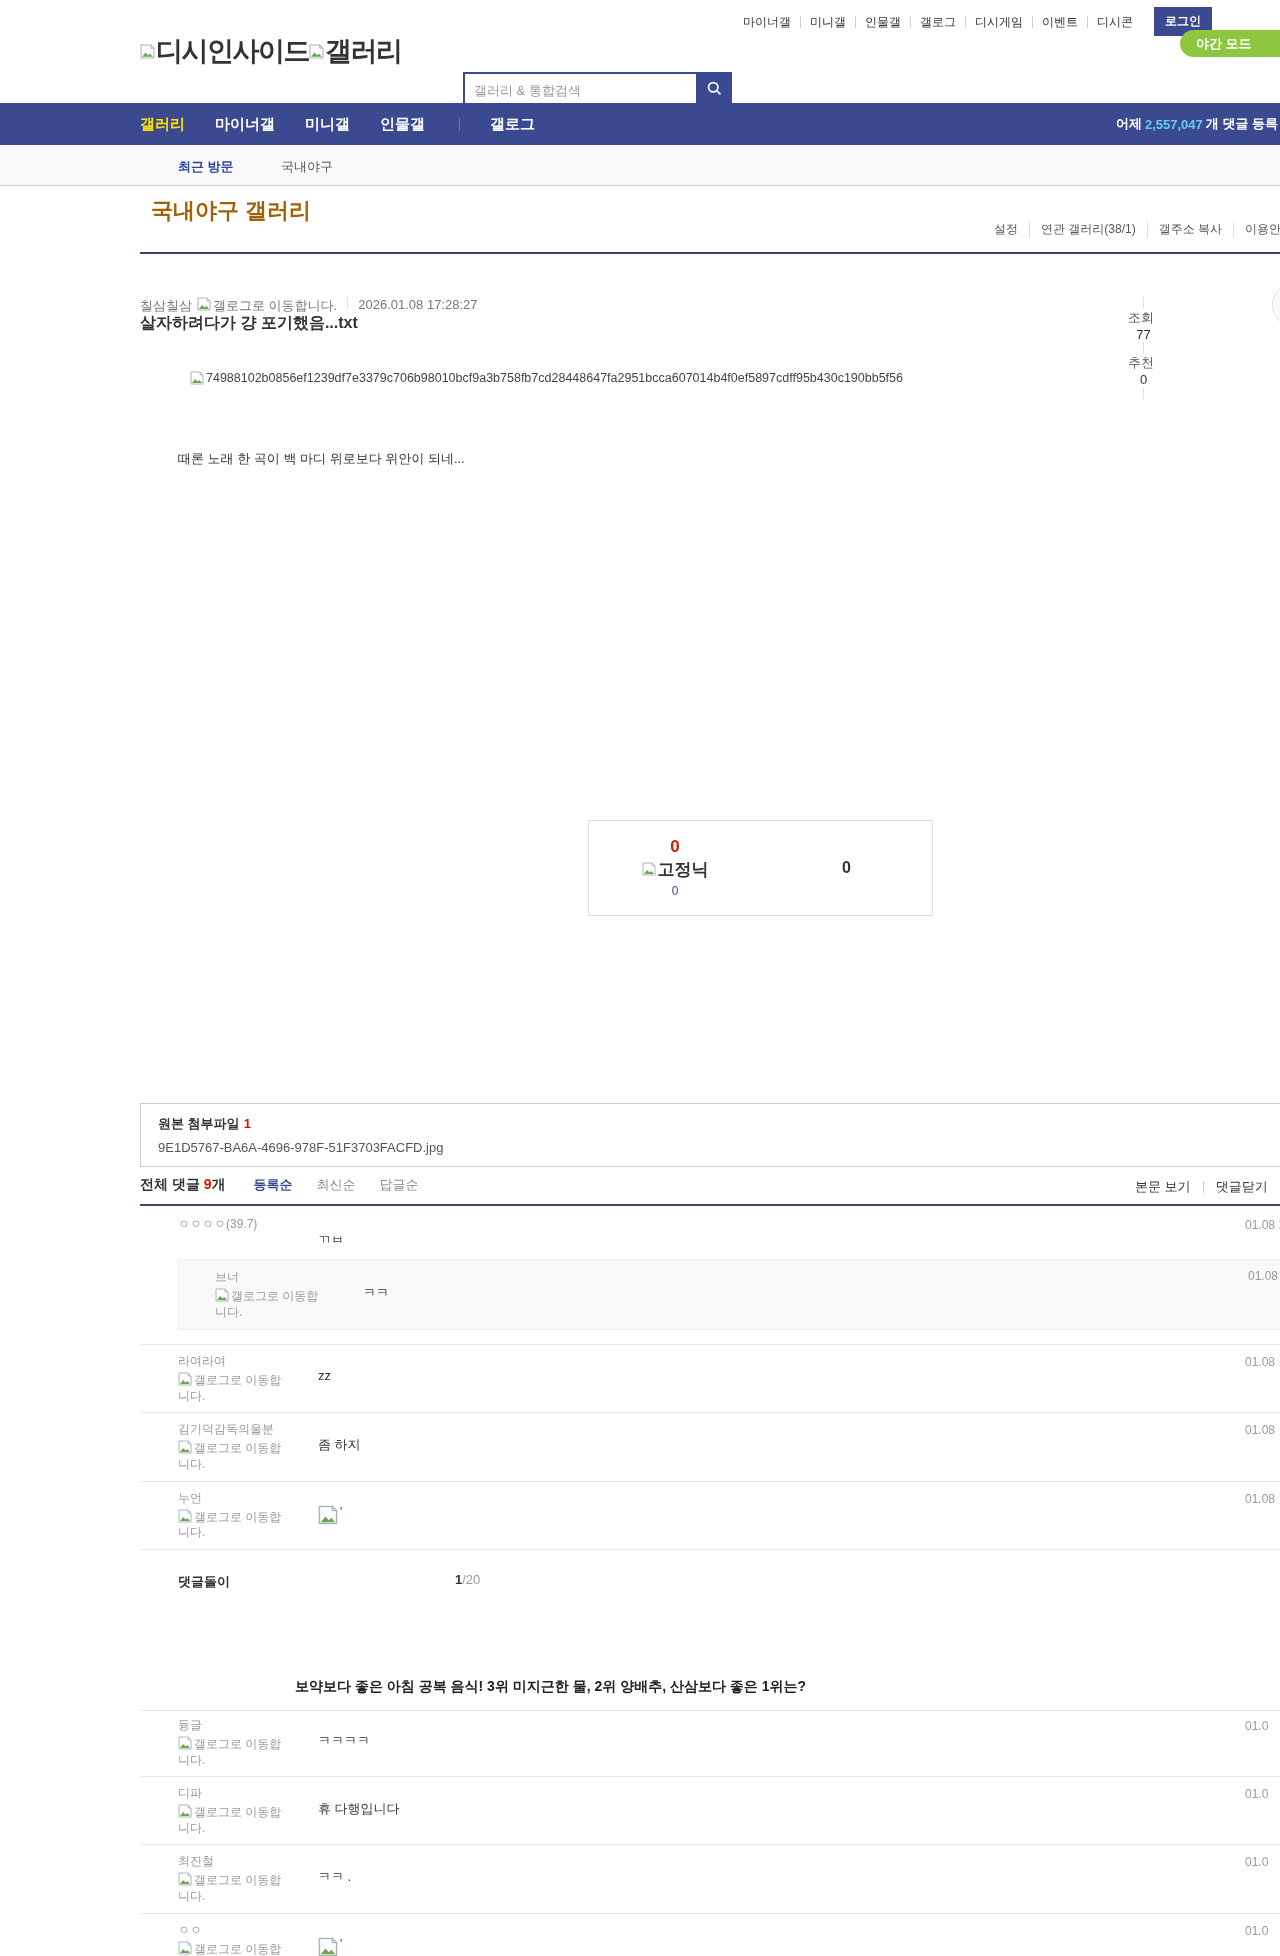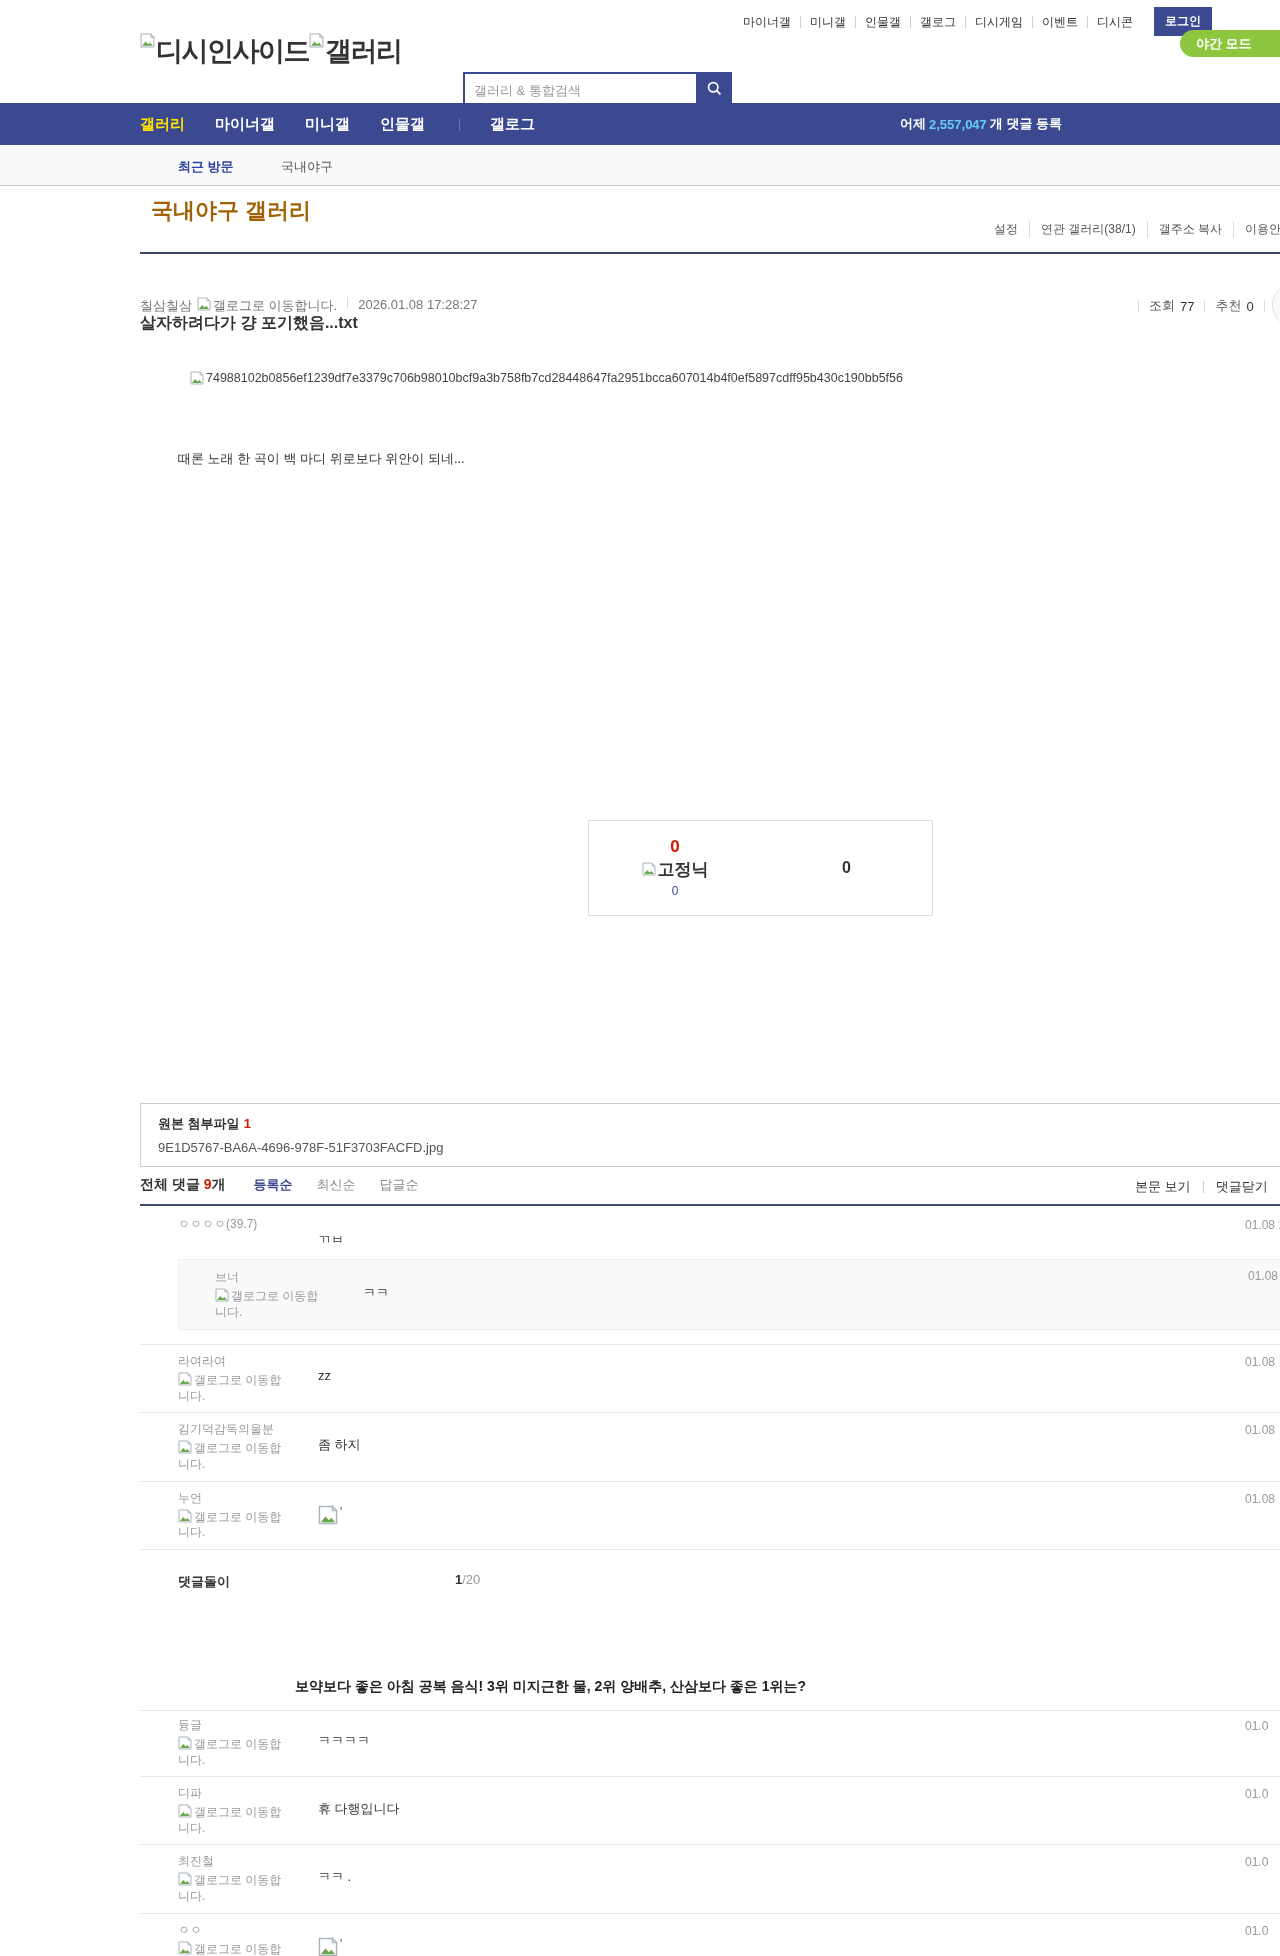--- a/index.html
+++ b/index.html
@@ -13,53 +13,53 @@
   .bimg.lg{width:20px;height:20px;vertical-align:-5px;}
 
   
   .topbar{position:absolute;top:7px;left:690px;width:522px;display:flex;justify-content:flex-end;align-items:center;}
   .tlink{font-size:12px;color:#333;padding:0 9px;line-height:12px;cursor:pointer;white-space:nowrap;}
   .tlink + .tlink{border-left:1px solid #d0d0d0;}
   .login-btn{background:#3b4991;color:#fff;font-size:12px;font-weight:bold;padding:6px 11px;margin-left:12px;cursor:pointer;}
   .night-pill{position:absolute;top:30px;left:1180px;width:120px;height:27px;background:#8dc63f;border-radius:14px;color:#fff;font-size:13px;font-weight:bold;display:flex;align-items:center;padding-left:16px;box-sizing:border-box;cursor:pointer;}
 
   
-  .logo{position:absolute;top:33px;left:140px;display:flex;align-items:flex-start;font-size:27px;font-weight:bold;color:#333;letter-spacing:-1.5px;cursor:pointer;}
+  .logo{position:absolute;top:33px;left:140px;display:flex;align-items:center;font-size:27px;font-weight:bold;color:#333;letter-spacing:-1.5px;cursor:pointer;}
   .logo .bimg{width:15px;height:15px;margin-right:1px;}
   .search-wrap{position:absolute;top:31px;left:463px;display:flex;margin-top:41px;}
   .search-input{width:233px;height:36px;border:2px solid #3b4991;border-right:none;font-size:13px;padding:0 9px;outline:none;color:#333;box-sizing:border-box;font-family:inherit;}
   .search-input::placeholder{color:#999;}
   .search-btn{width:36px;height:36px;background:#3b4991;display:flex;align-items:center;justify-content:center;cursor:pointer;}
 
   
   .navbar{position:absolute;top:103px;left:0;width:100%;height:42px;background:#3b4991;}
   .nav-items{position:absolute;left:140px;top:0;height:42px;display:flex;align-items:center;}
   .nav-item{color:#fff;font-size:15px;font-weight:bold;margin-right:30px;cursor:pointer;white-space:nowrap;}
   .nav-item.active{color:#ffe400;}
   .nav-divider{width:1px;height:13px;background:#6b74b3;margin:0 30px 0 4px;}
-  .nav-stat{position:absolute;left:900px;width:378px;top:0;height:42px;display:flex;align-items:center;color:#fff;font-size:13px;font-weight:bold;white-space:nowrap;}
+  .nav-stat{position:absolute;left:900px;width:378px;top:0;height:42px;display:flex;align-items:center;justify-content:flex-end;color:#fff;font-size:13px;font-weight:bold;white-space:nowrap;}
   .nav-stat .num{color:#63cdf2;margin:0 3px;}
 
   
   .subnav{position:absolute;top:145px;left:0;width:100%;height:41px;background:#f9f9f9;border-bottom:1px solid #ccc;box-sizing:border-box;}
   .subnav-recent{position:absolute;left:178px;top:13px;font-size:13px;font-weight:bold;color:#2d44a0;cursor:pointer;}
   .subnav-tab{position:absolute;left:281px;top:13px;font-size:13px;color:#555;cursor:pointer;}
 
   
   .gal-title{position:absolute;left:140px;top:196px;font-size:22px;font-weight:bold;color:#a16207;margin-left:11px;}
   .gal-links{position:absolute;left:983px;top:221px;display:flex;align-items:center;font-size:12px;color:#555;white-space:nowrap;}
   .gal-link{padding:0 11px;cursor:pointer;}
   .gal-link.sep{border-right:1px solid #ddd;}
   .title-rule{position:absolute;left:140px;top:252px;width:1320px;height:2px;background:#3a4468;}
 
   
   .post-title{position:absolute;left:140px;top:266px;font-size:16px;font-weight:bold;color:#333;margin-top:47px;}
   .post-meta{position:absolute;left:140px;top:297px;display:flex;align-items:flex-start;font-size:13px;color:#777;white-space:nowrap;}
   .meta-sep{width:1px;height:12px;background:#ddd;margin:0 10px;}
-  .post-stats{position:absolute;left:1128px;top:297px;display:flex;align-items:center;font-size:13px;color:#333;white-space:nowrap;}
+  .post-stats{position:absolute;left:1128px;top:297px;display:flex;align-items:center;font-size:13px;color:#333;white-space:nowrap;flex-direction:column;}
   .post-stats .lbl{color:#555;margin-right:5px;}
   .comment-bubble{position:absolute;left:1272px;top:283px;width:42px;height:42px;border-radius:50%;border:1px solid #e3e3e3;background:#fafafa;}
 
   
   .post-image-alt{position:absolute;left:178px;top:371px;display:flex;align-items:flex-start;font-size:12.5px;color:#444;white-space:nowrap;padding-left:12px;}
   .post-body{position:absolute;left:178px;top:450px;font-size:13px;color:#333;}
 
   
   .vote-box{position:absolute;left:588px;top:820px;width:345px;border:1px solid #ddd;box-sizing:border-box;background:#fff;}
   .vote-top{height:94px;display:flex;}

